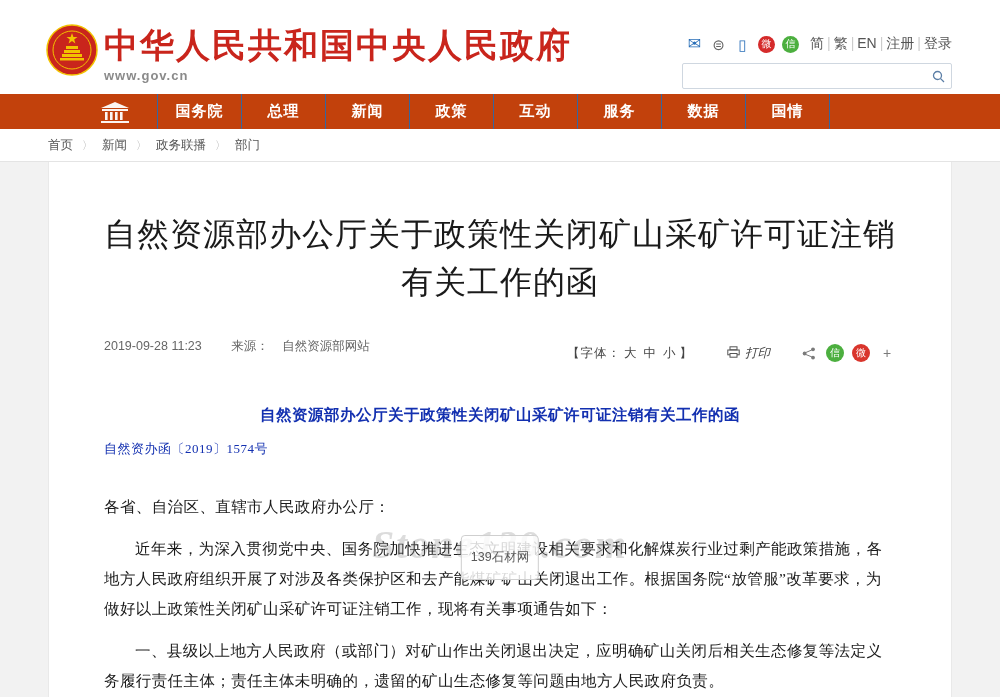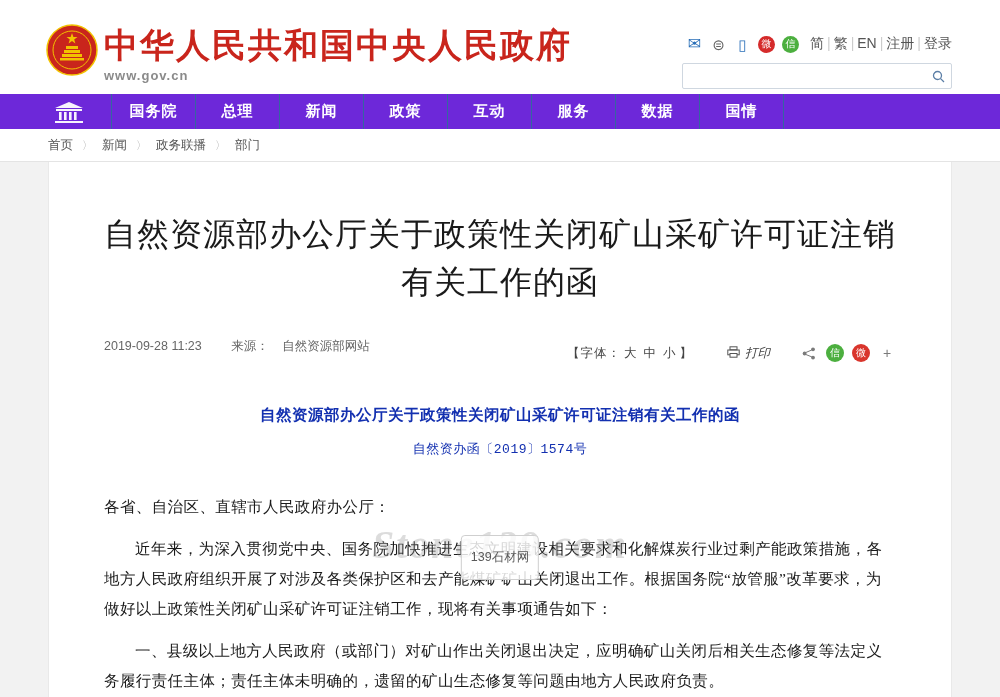--- a/index.html
+++ b/index.html
@@ -112,24 +112,24 @@
     font-size: 13px;
     display: flex;
     align-items: center;
     justify-content: center;
     cursor: pointer;
   }
 
   
   .nav {
     height: 35px;
-    background: #6d28d9;
+    background: #c2410c;
     display: flex;
     align-items: stretch;
-    padding-left: 26px;
+    padding-left: 72px;
     color: #fff;
   }
   .nav-home {
     width: 86px;
     display: flex;
     align-items: center;
     justify-content: center;
     border-right: 1px solid #3566a0;
   }
   .nav-home svg { display: block; }
@@ -294,23 +294,22 @@
   .doc-title {
     text-align: center;
     font-family: "Liberation Serif", serif;
     font-size: 15.5px;
     font-weight: bold;
     color: #1330b0;
     line-height: 26px;
     letter-spacing: 0.5px;
   }
   .doc-number {
-    text-align: center;
     margin-top: 12px;
-    font-family: Liberation Mono, monospace;
+    font-family: Liberation Serif, serif;
     font-size: 13px;
     color: #1330b0;
     letter-spacing: 0.5px;
   }
   .p {
     font-family: "Liberation Serif", serif;
     font-size: 15.5px;
     line-height: 30px;
     color: #1a1a1a;
     margin: 0;

